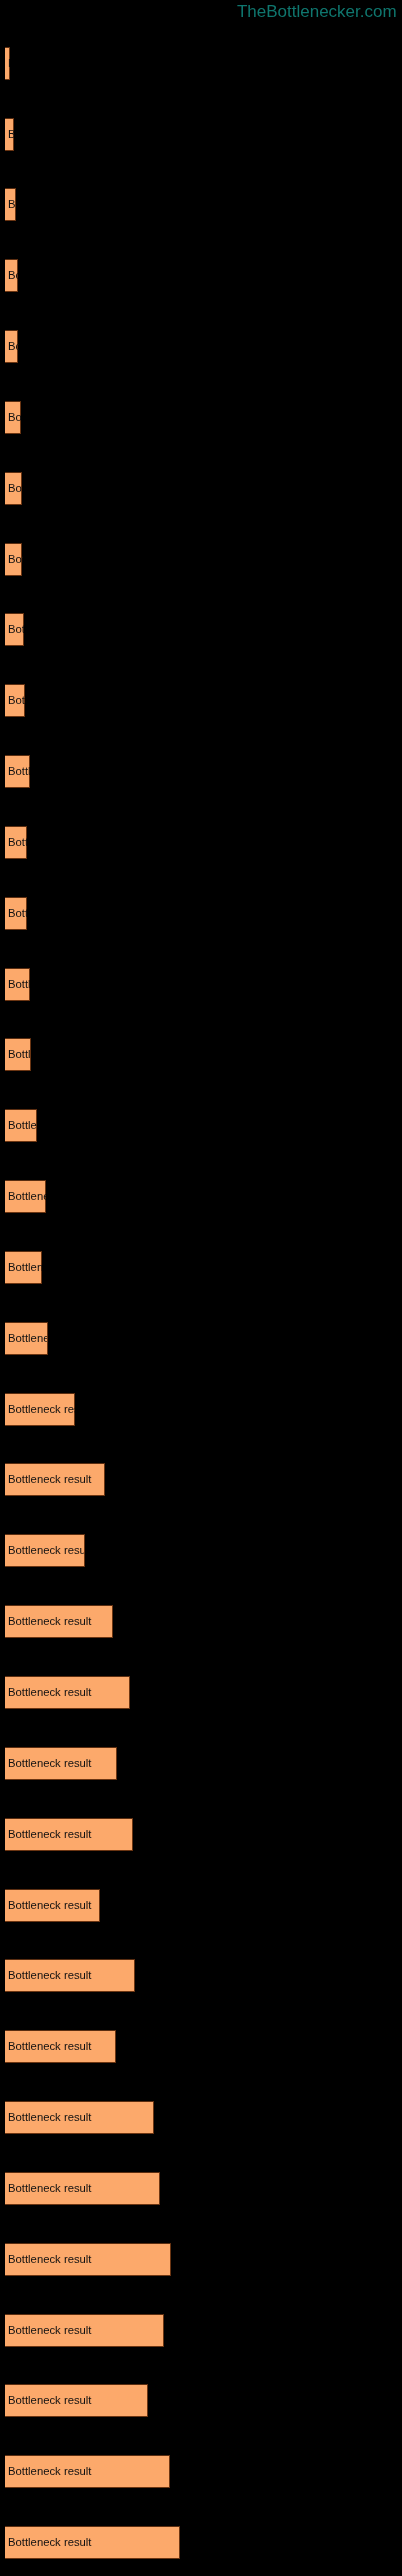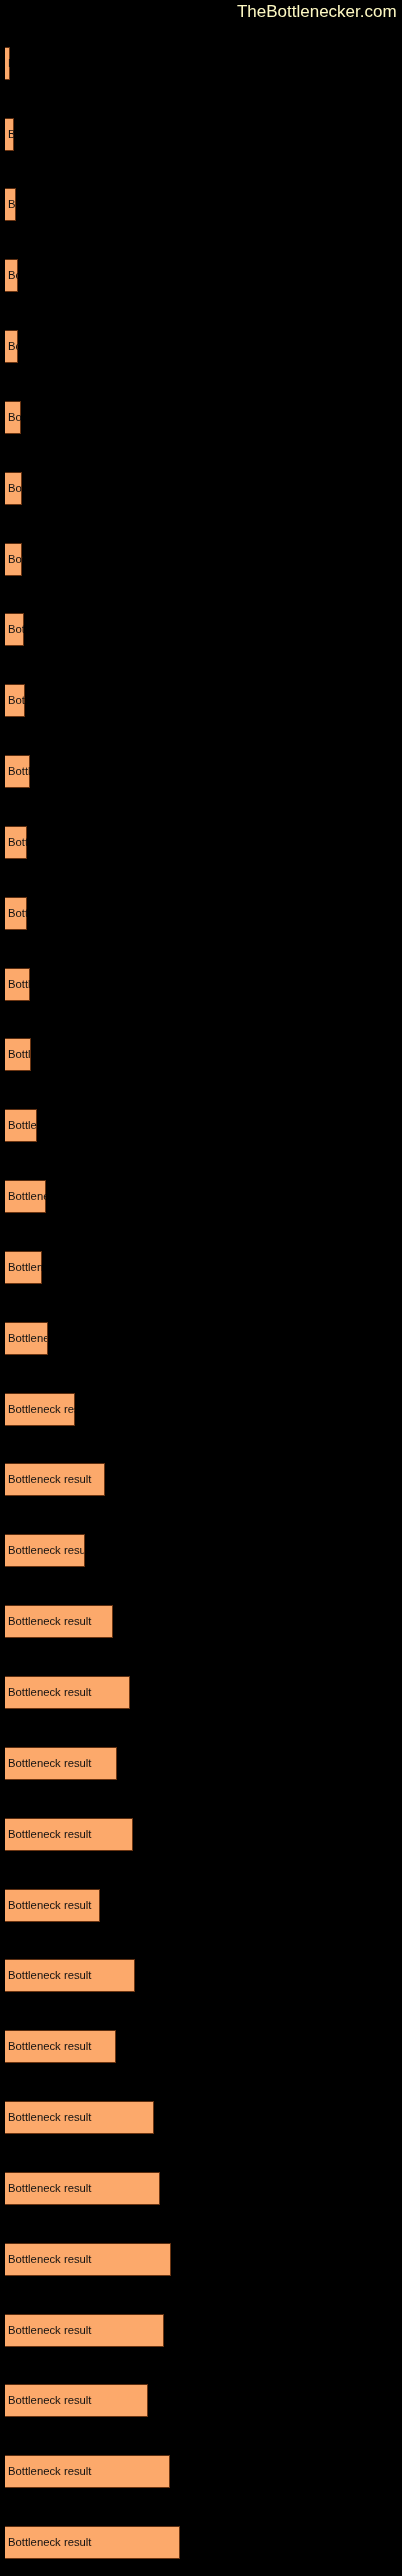--- a/index.html
+++ b/index.html
@@ -24,21 +24,21 @@
     background: #000000;
   }
 
   #watermark {
     position: absolute;
     right: 6.4px;
     top: 0.8px;
     font-family: "Liberation Sans", sans-serif;
     font-size: 17px;
     font-weight: 400;
-    color: #fef9c3;
+    color: #0f766e;
     letter-spacing: 0px;
     white-space: nowrap;
     line-height: 22.5px;
   }
 
   #plot-area {
     position: absolute;
     left: 0;
     top: 0;
     width: 403px;

